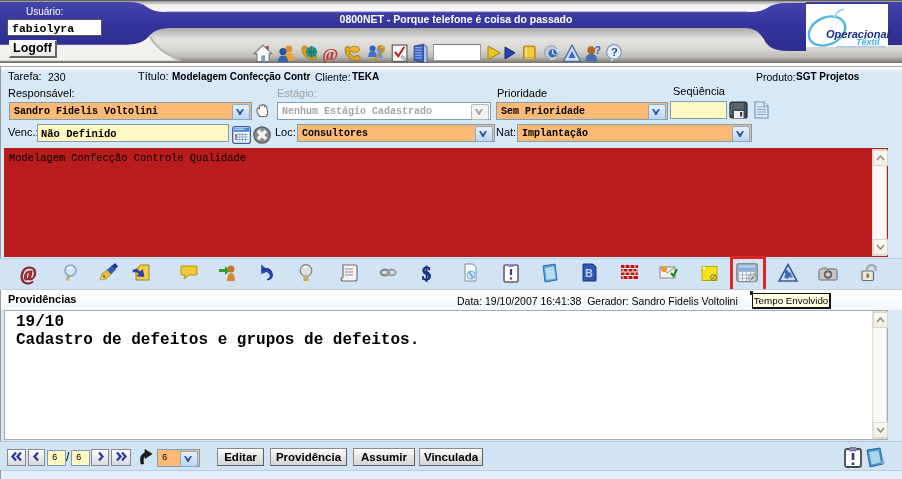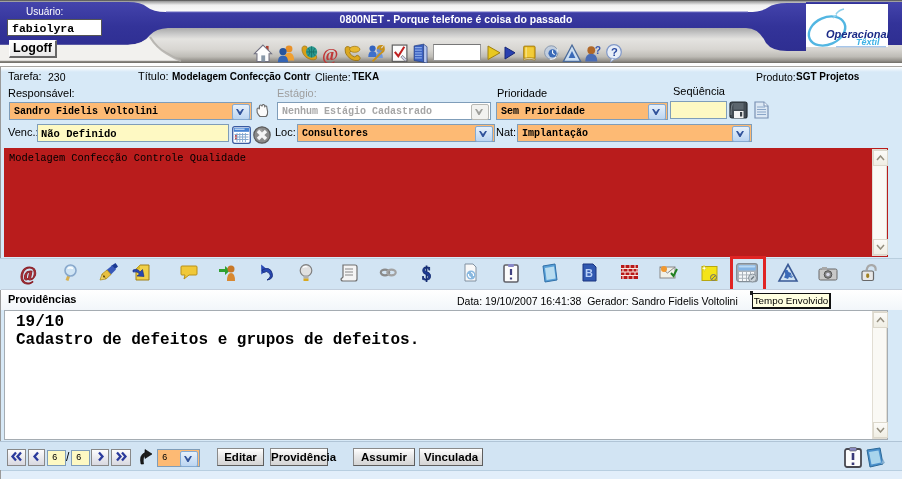--- a/index.html
+++ b/index.html
@@ -459,21 +459,21 @@
         <path d="M3,2.5 L6.5,6.5 L3,10.5 M8,2.5 L11.5,6.5 L8,10.5" stroke="#2a3a9c" stroke-width="2.3" fill="none"></path>
       </svg></div>
   <svg class="abs" style="left:138px;top:447px" width="18" height="19" viewBox="0 0 18 19">
     <path d="M3,17 Q1,8 7,5.5 L7,2.5 L14,7 L7,11.5 L7,8.8 Q4.5,10.5 5.5,17 Z" fill="#1c1c1c" stroke="#000" stroke-width="0.6"></path>
   </svg>
   <div class="sel" style="left:157px;top:449px;width:41px;height:16px;">
     <span class="tx" style="font-size:9px;font-weight:normal;">6</span>
       <span class="selarr"></span>
   </div>
   <div class="btn" style="left:217px;top:448px;width:47px;line-height:16px;text-align:center;">Editar</div>
-  <div class="btn" style="left:270px;top:448px;width:58px;line-height:16px;">Providência</div>
+  <div class="btn" style="left:270px;top:448px;width:77px;line-height:16px;">Providência</div>
   <div class="btn" style="left:353px;top:448px;width:62px;line-height:16px;">Assumir</div>
   <div class="btn" style="left:419px;top:448px;width:64px;line-height:16px;">Vinculada</div>
   <div class="btn" style="left:483px;top:476px;width:76px;line-height:16px;margin-top:35px;">Referenciada</div>
   <svg class="abs" style="left:843px;top:447px" width="20" height="21" viewBox="0 0 20 21">
     <rect x="2" y="2" width="16" height="18" rx="2" fill="#fcfcfc" stroke="#484850" stroke-width="1.8"></rect>
     <rect x="6.5" y="0.5" width="7" height="3.5" rx="1" fill="#8888c0" stroke="#555" stroke-width="0.6"></rect>
     <path d="M10,6 L10,13 M10,15.5 L10,18" stroke="#3a3a78" stroke-width="2.6"></path>
   </svg>
   <svg class="abs" style="left:865px;top:447px" width="21" height="21" viewBox="0 0 21 21">
     <path d="M2,3 L15,1 L18,17 L5,20 Z" fill="#4a90cc" stroke="#2a6898" stroke-width="1"></path>

